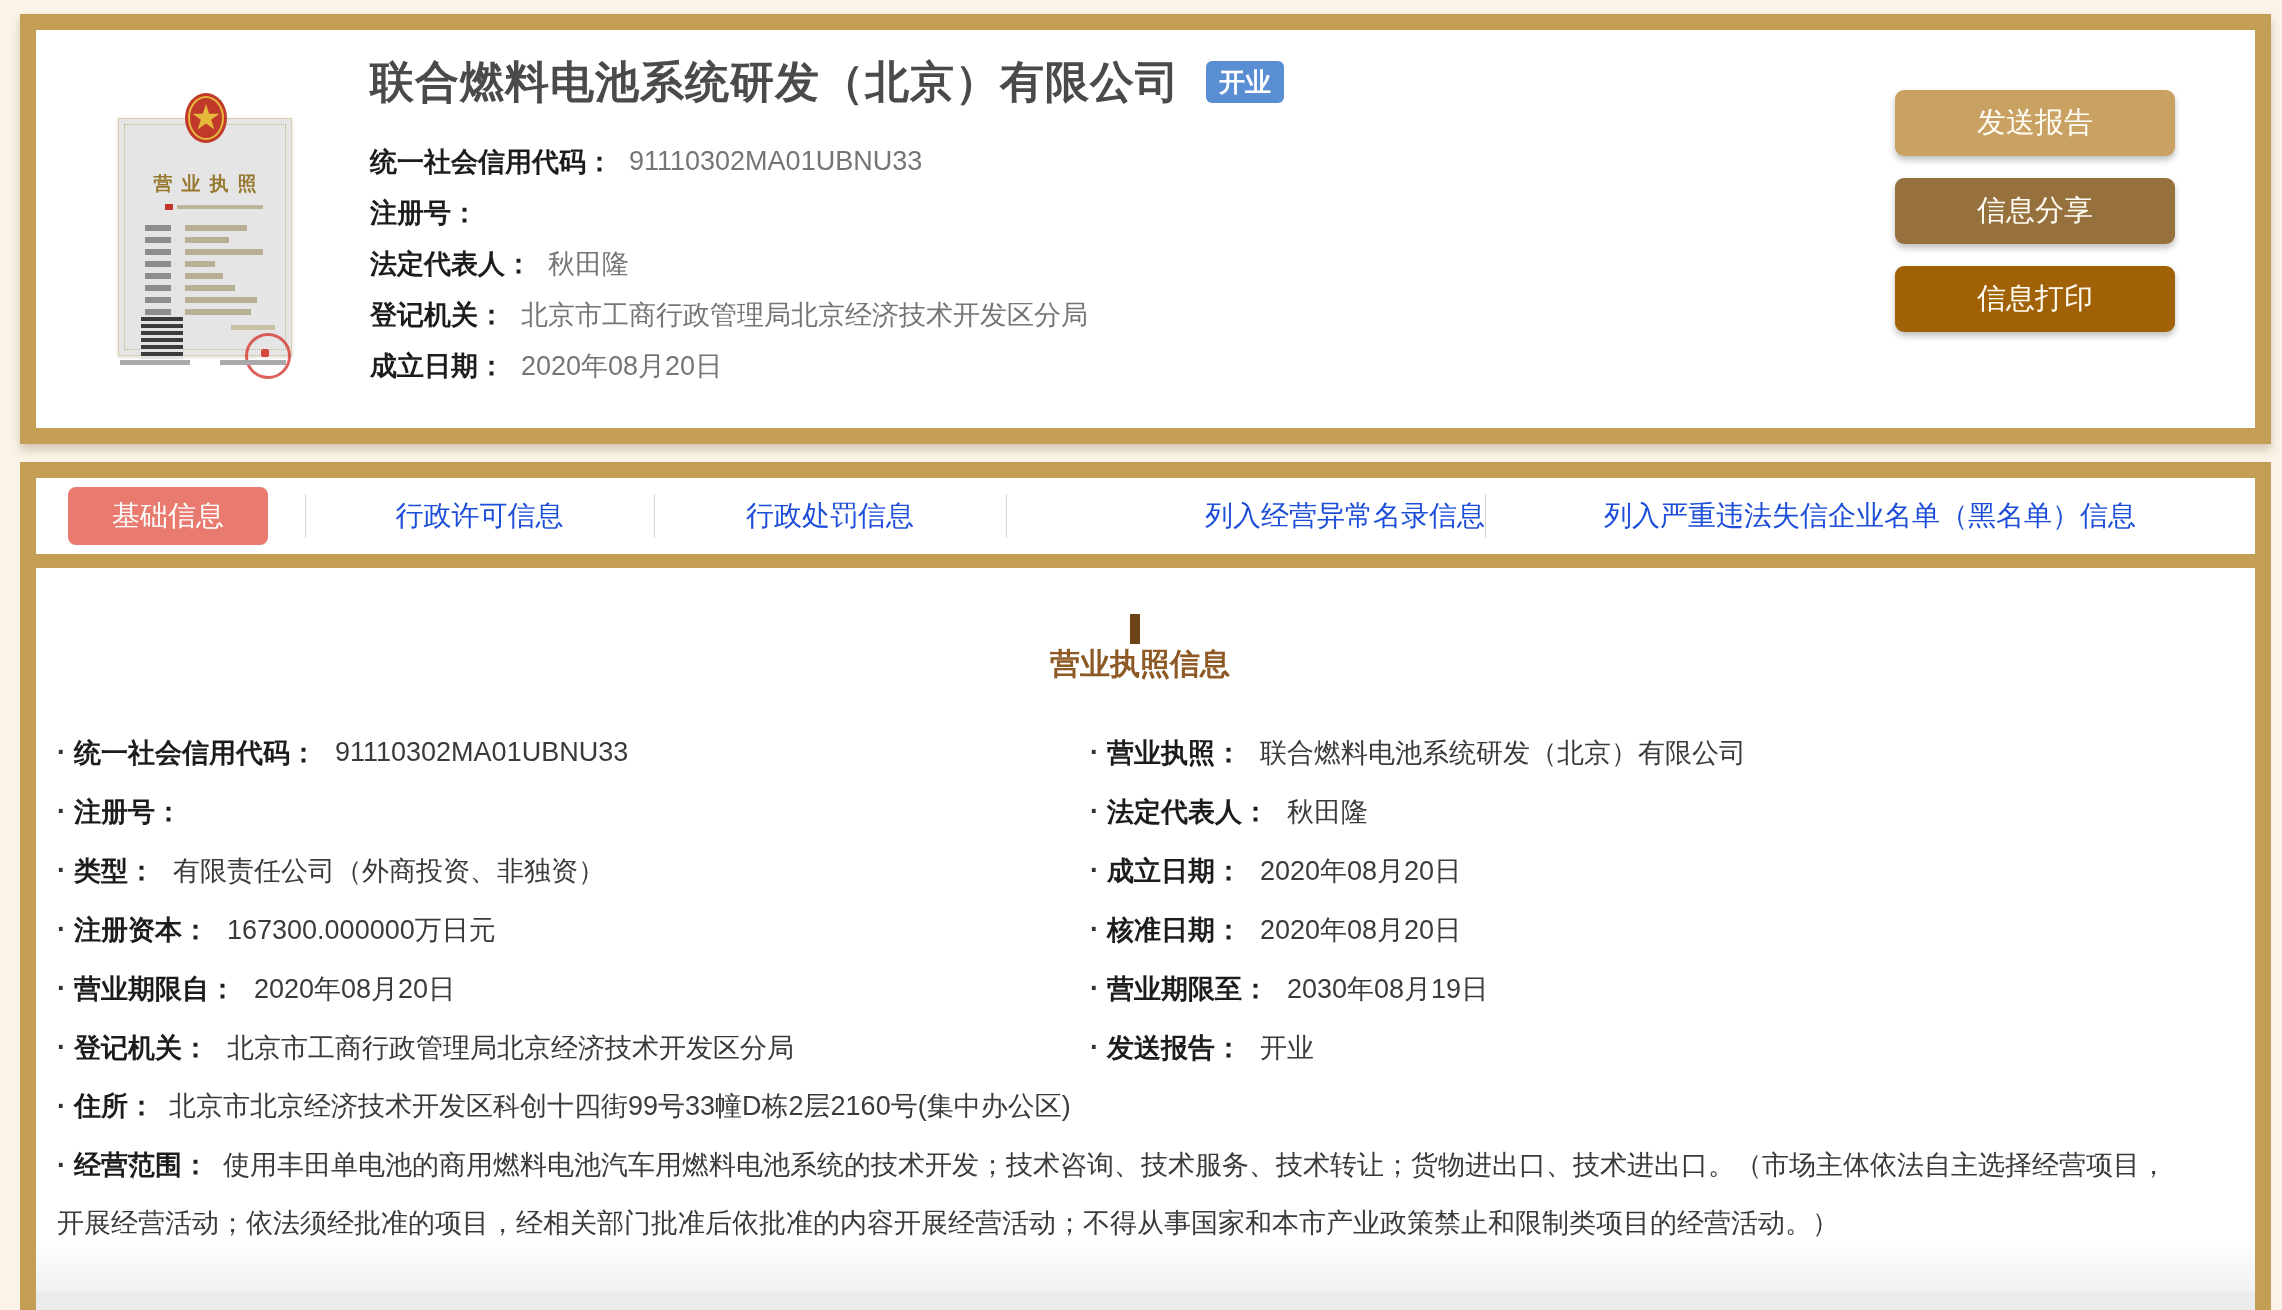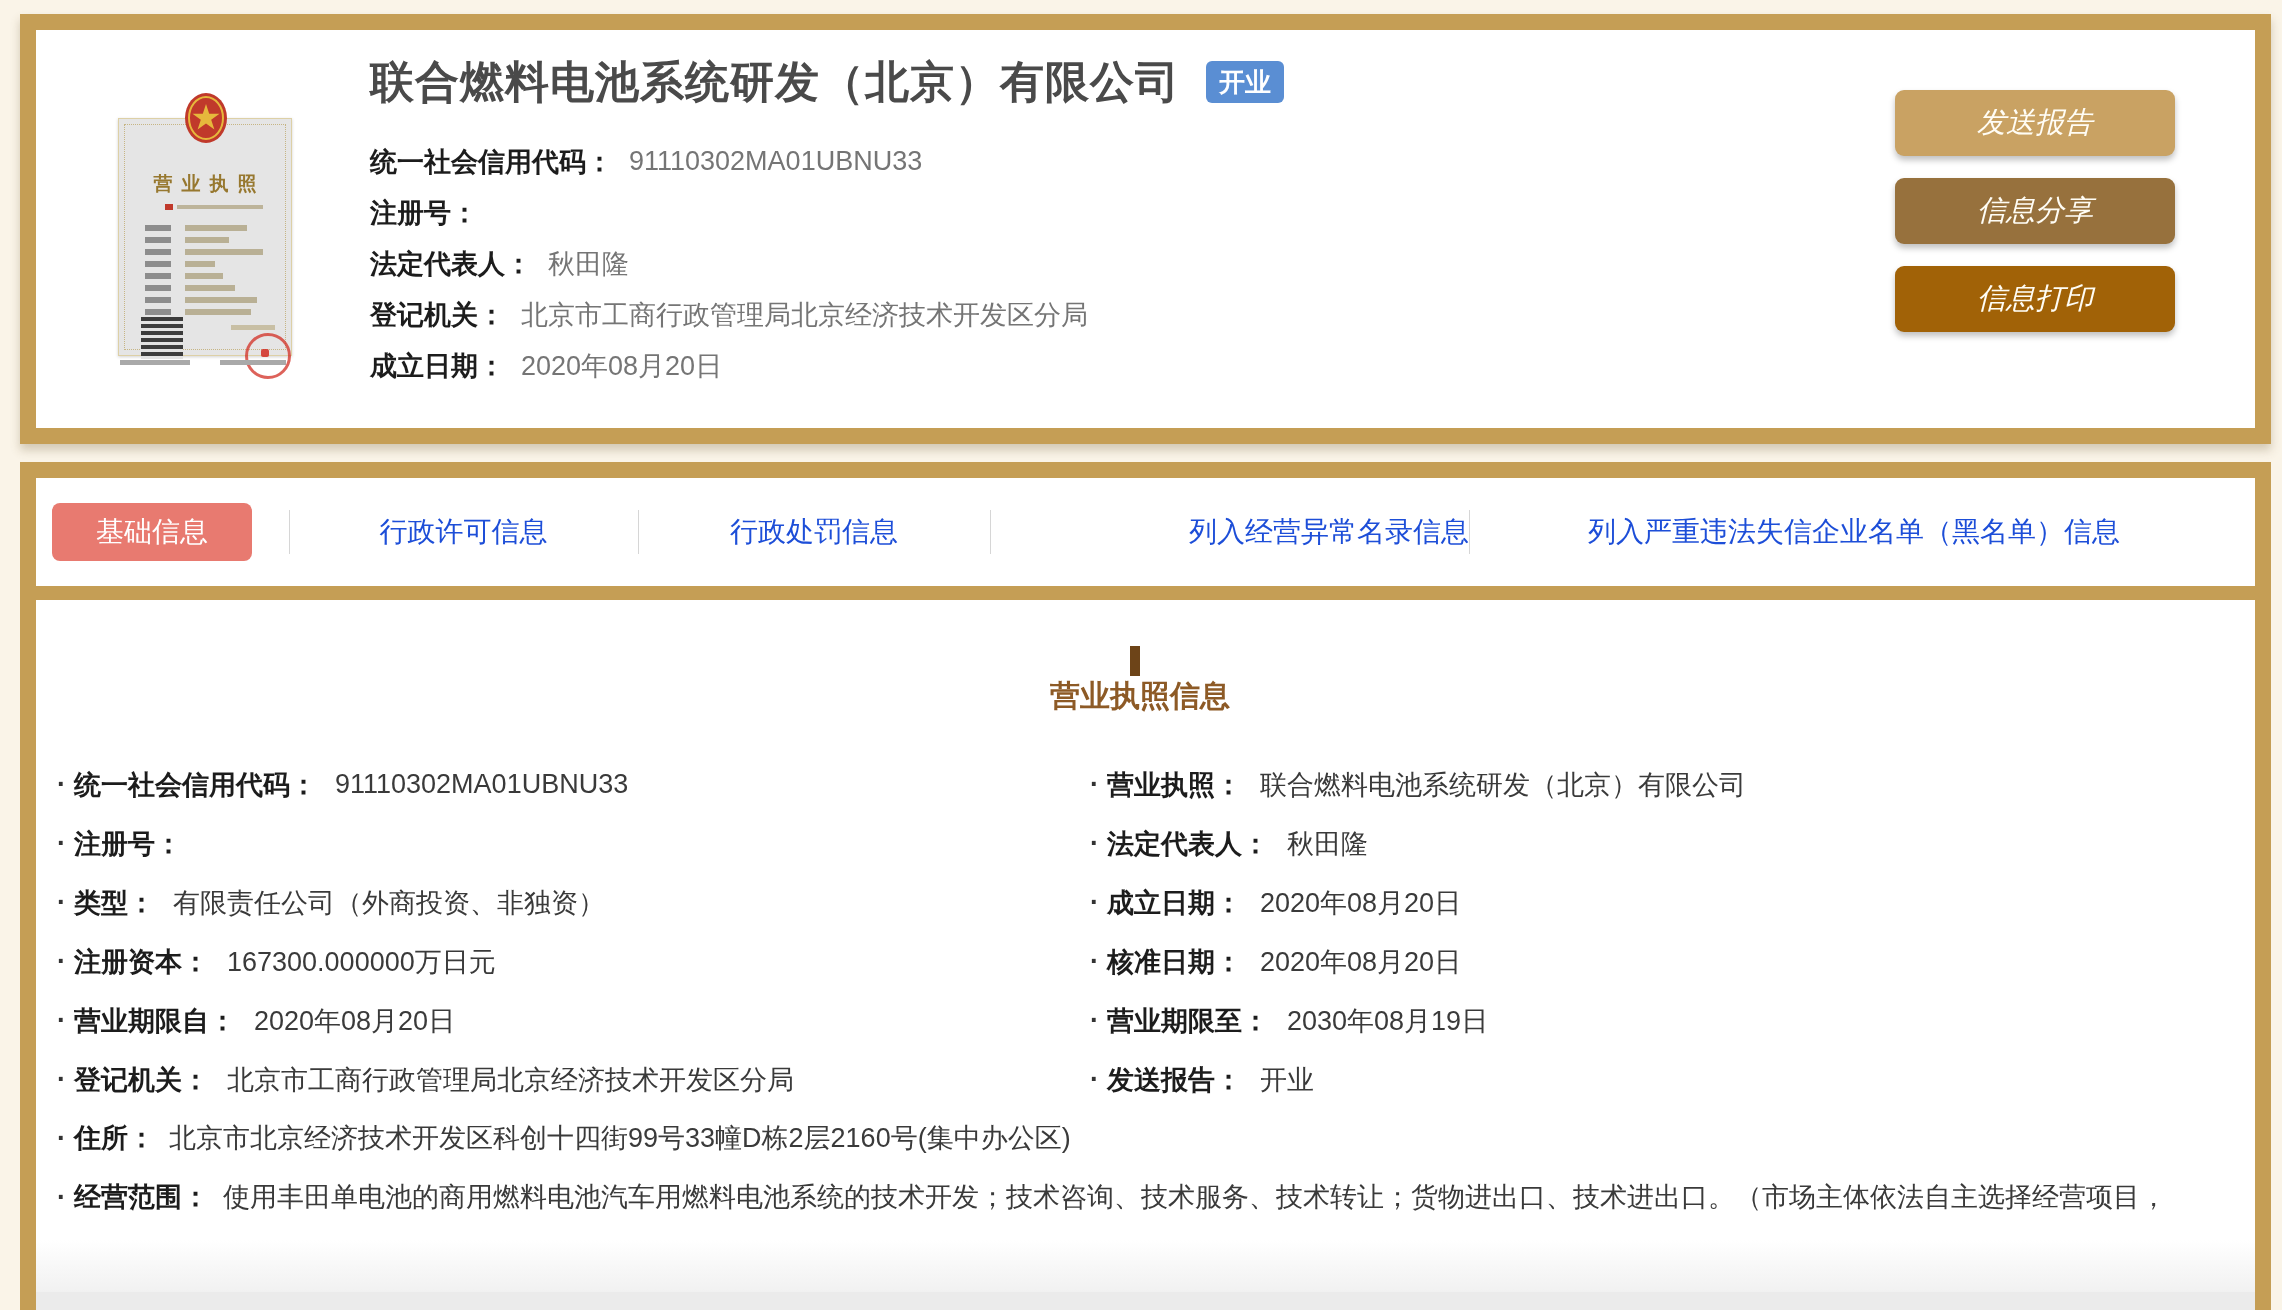--- a/index.html
+++ b/index.html
@@ -48,24 +48,24 @@
   .status-badge{margin-left:26px;margin-top:3px;background:#5a8ed3;color:#fff;font-size:26px;
     line-height:42px;height:42px;padding:0 13px;border-radius:6px;font-weight:bold;}
   .head-fields{margin-top:30px;}
   .hf-row{height:51px;display:flex;align-items:center;font-size:27px;}
   .hf-row .lbl{font-weight:bold;color:#1c1c1c;}
   .hf-row .val{color:#757575;margin-left:16px;}
 
   
   .btn-col{position:absolute;right:80px;top:60px;display:flex;flex-direction:column;gap:22px;}
   .act-btn{width:280px;height:66px;border:none;border-radius:9px;color:#fffdf5;font-size:29px;
-    font-family:inherit;cursor:pointer;box-shadow:0 4px 6px rgba(0,0,0,.25);font-style:italic;}
-
-  
-  .tabs{height:108px;display:flex;align-items:center;padding-left:16px;font-size:28px;}
+    font-family:inherit;cursor:pointer;box-shadow:0 4px 6px rgba(0,0,0,.25);}
+
+  
+  .tabs{height:76px;display:flex;align-items:center;padding-left:32px;font-size:28px;}
   .tab{position:relative;text-align:center;color:#1d4ed8;cursor:pointer;white-space:nowrap;}
   .tab::before{content:'';position:absolute;left:0;top:50%;transform:translateY(-50%);
     width:1px;height:44px;background:#d6d6d6;}
   .tab:nth-child(2){width:349px;}
   .tab:nth-child(3){width:352px;}
   .tab:nth-child(4){width:479px;text-align:right;}
   .tab:nth-child(5){width:770px;}
   .tab.active{background:#e87a70;color:#fff;border-radius:8px;height:58px;line-height:58px;
     padding:0 44px;margin-right:37px;width:auto;}
   .tab.active::before{display:none;}

